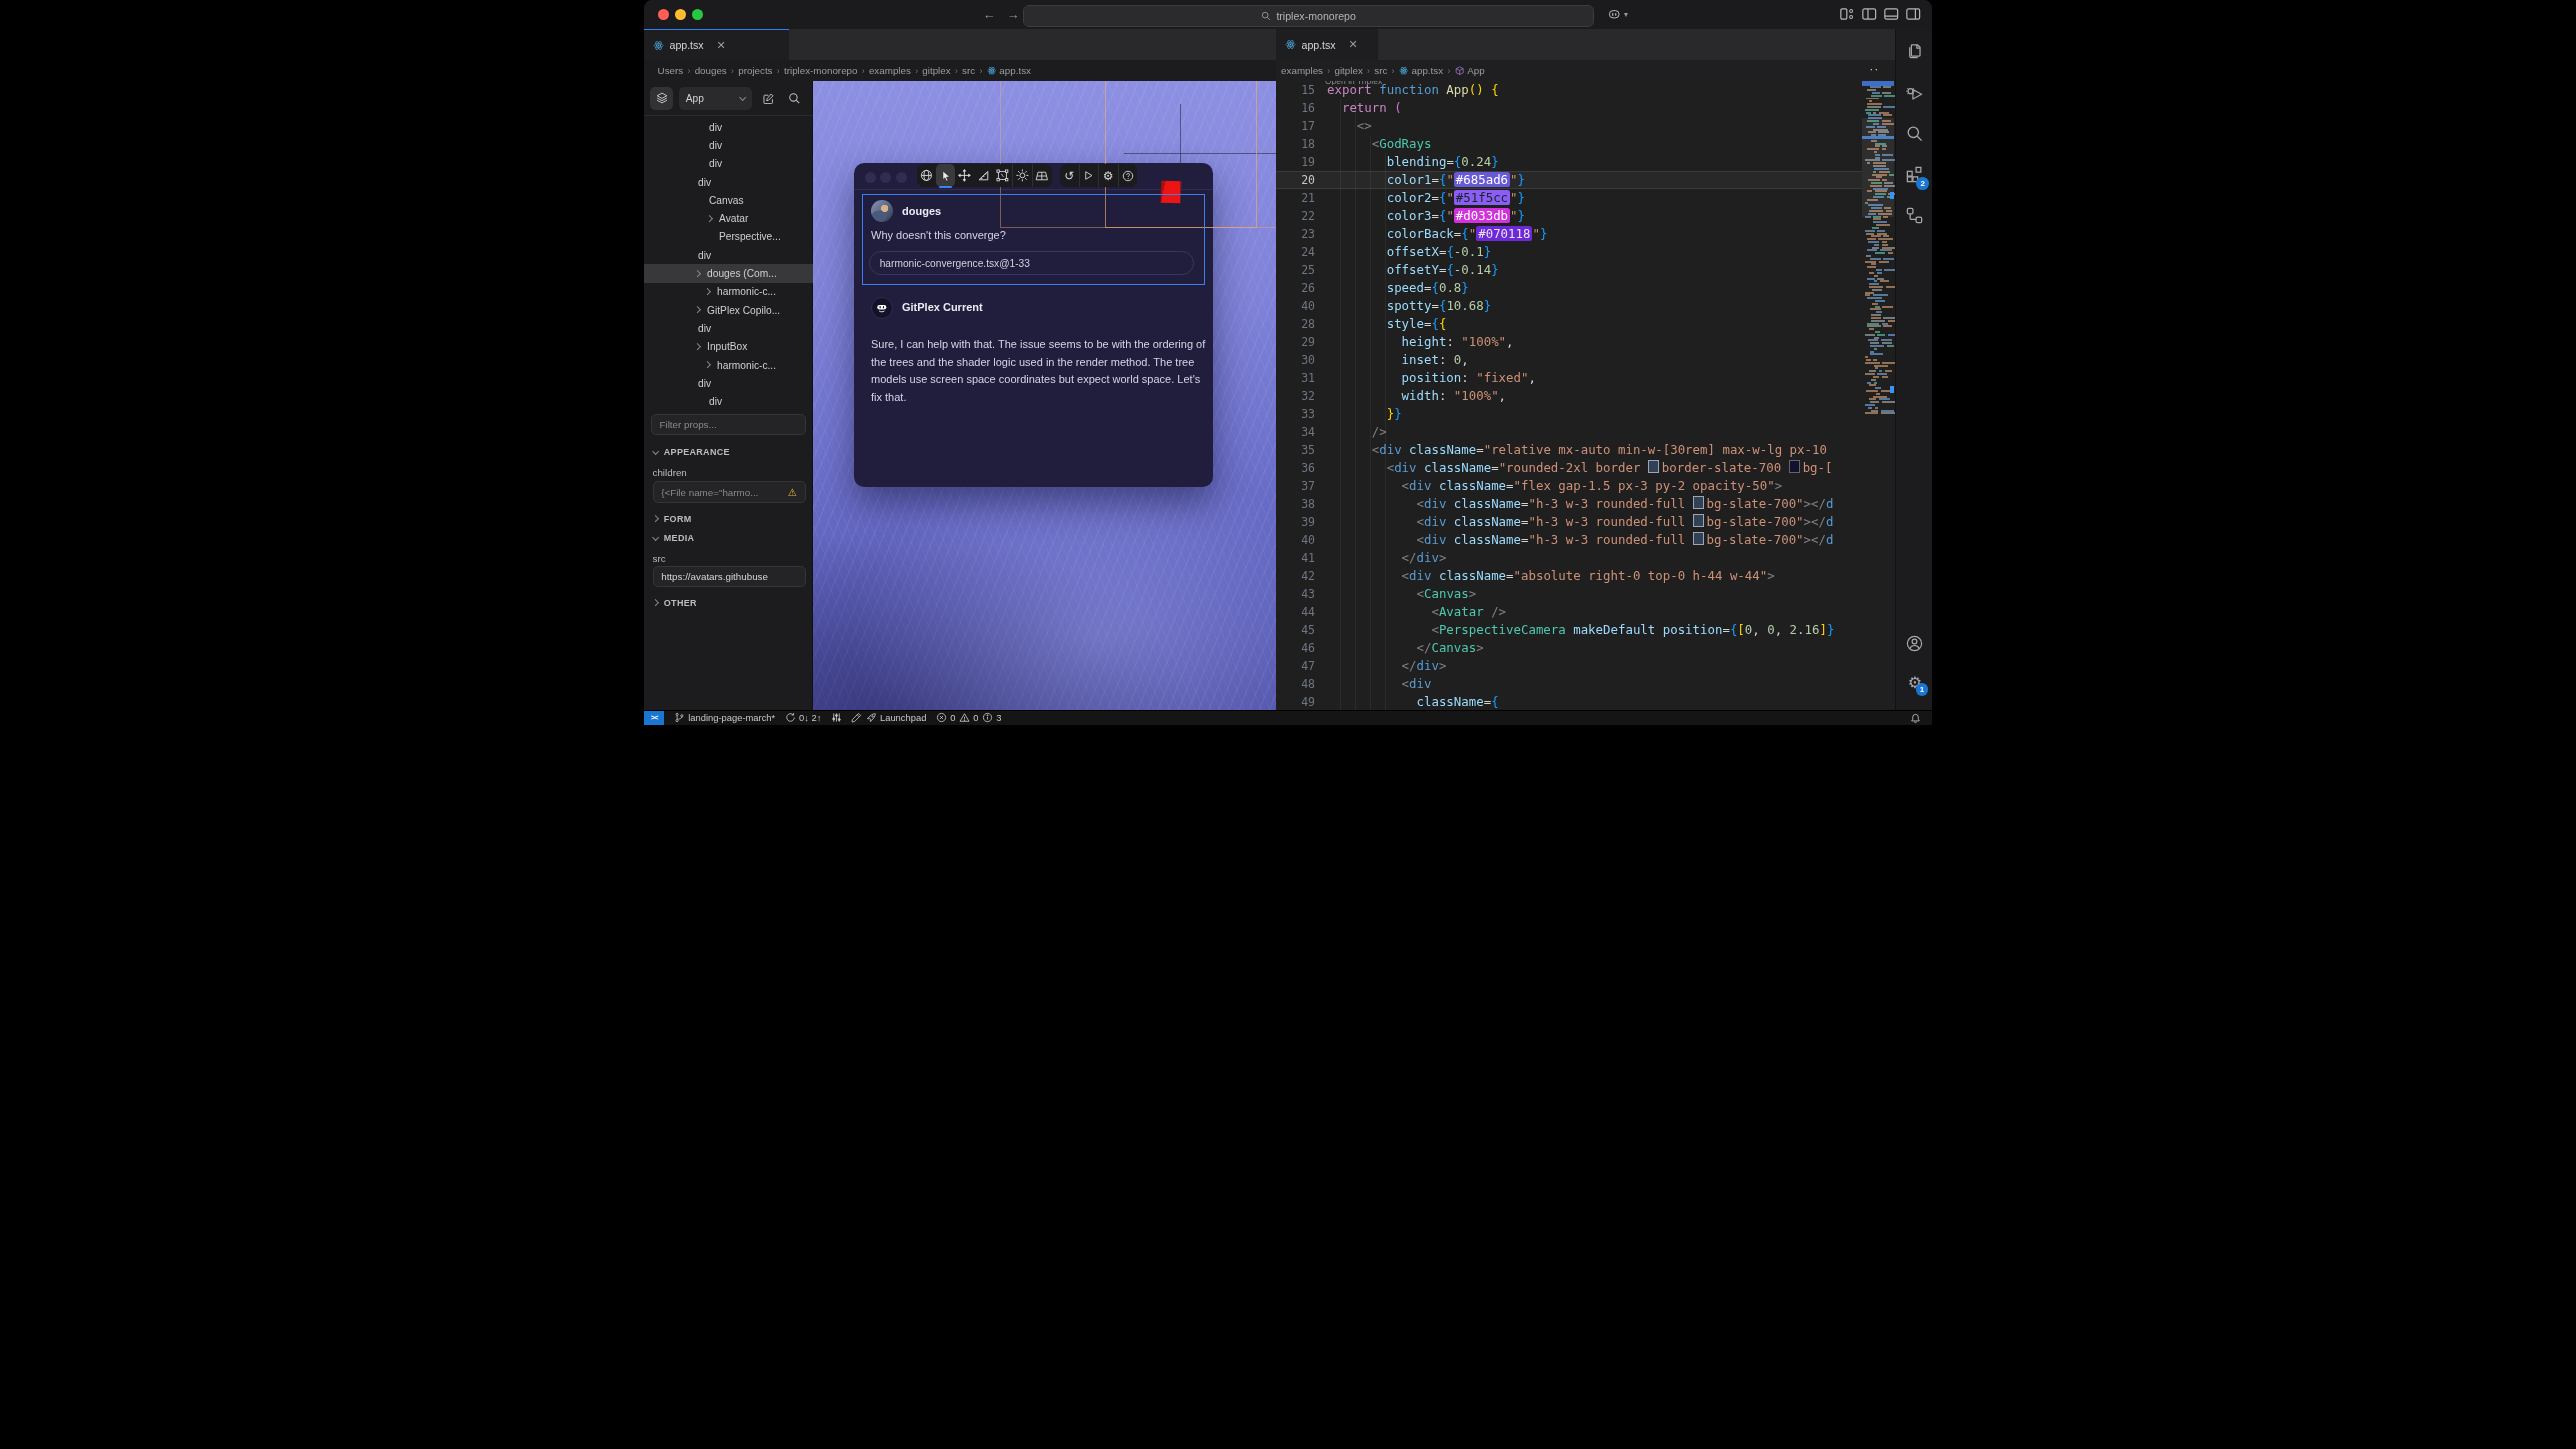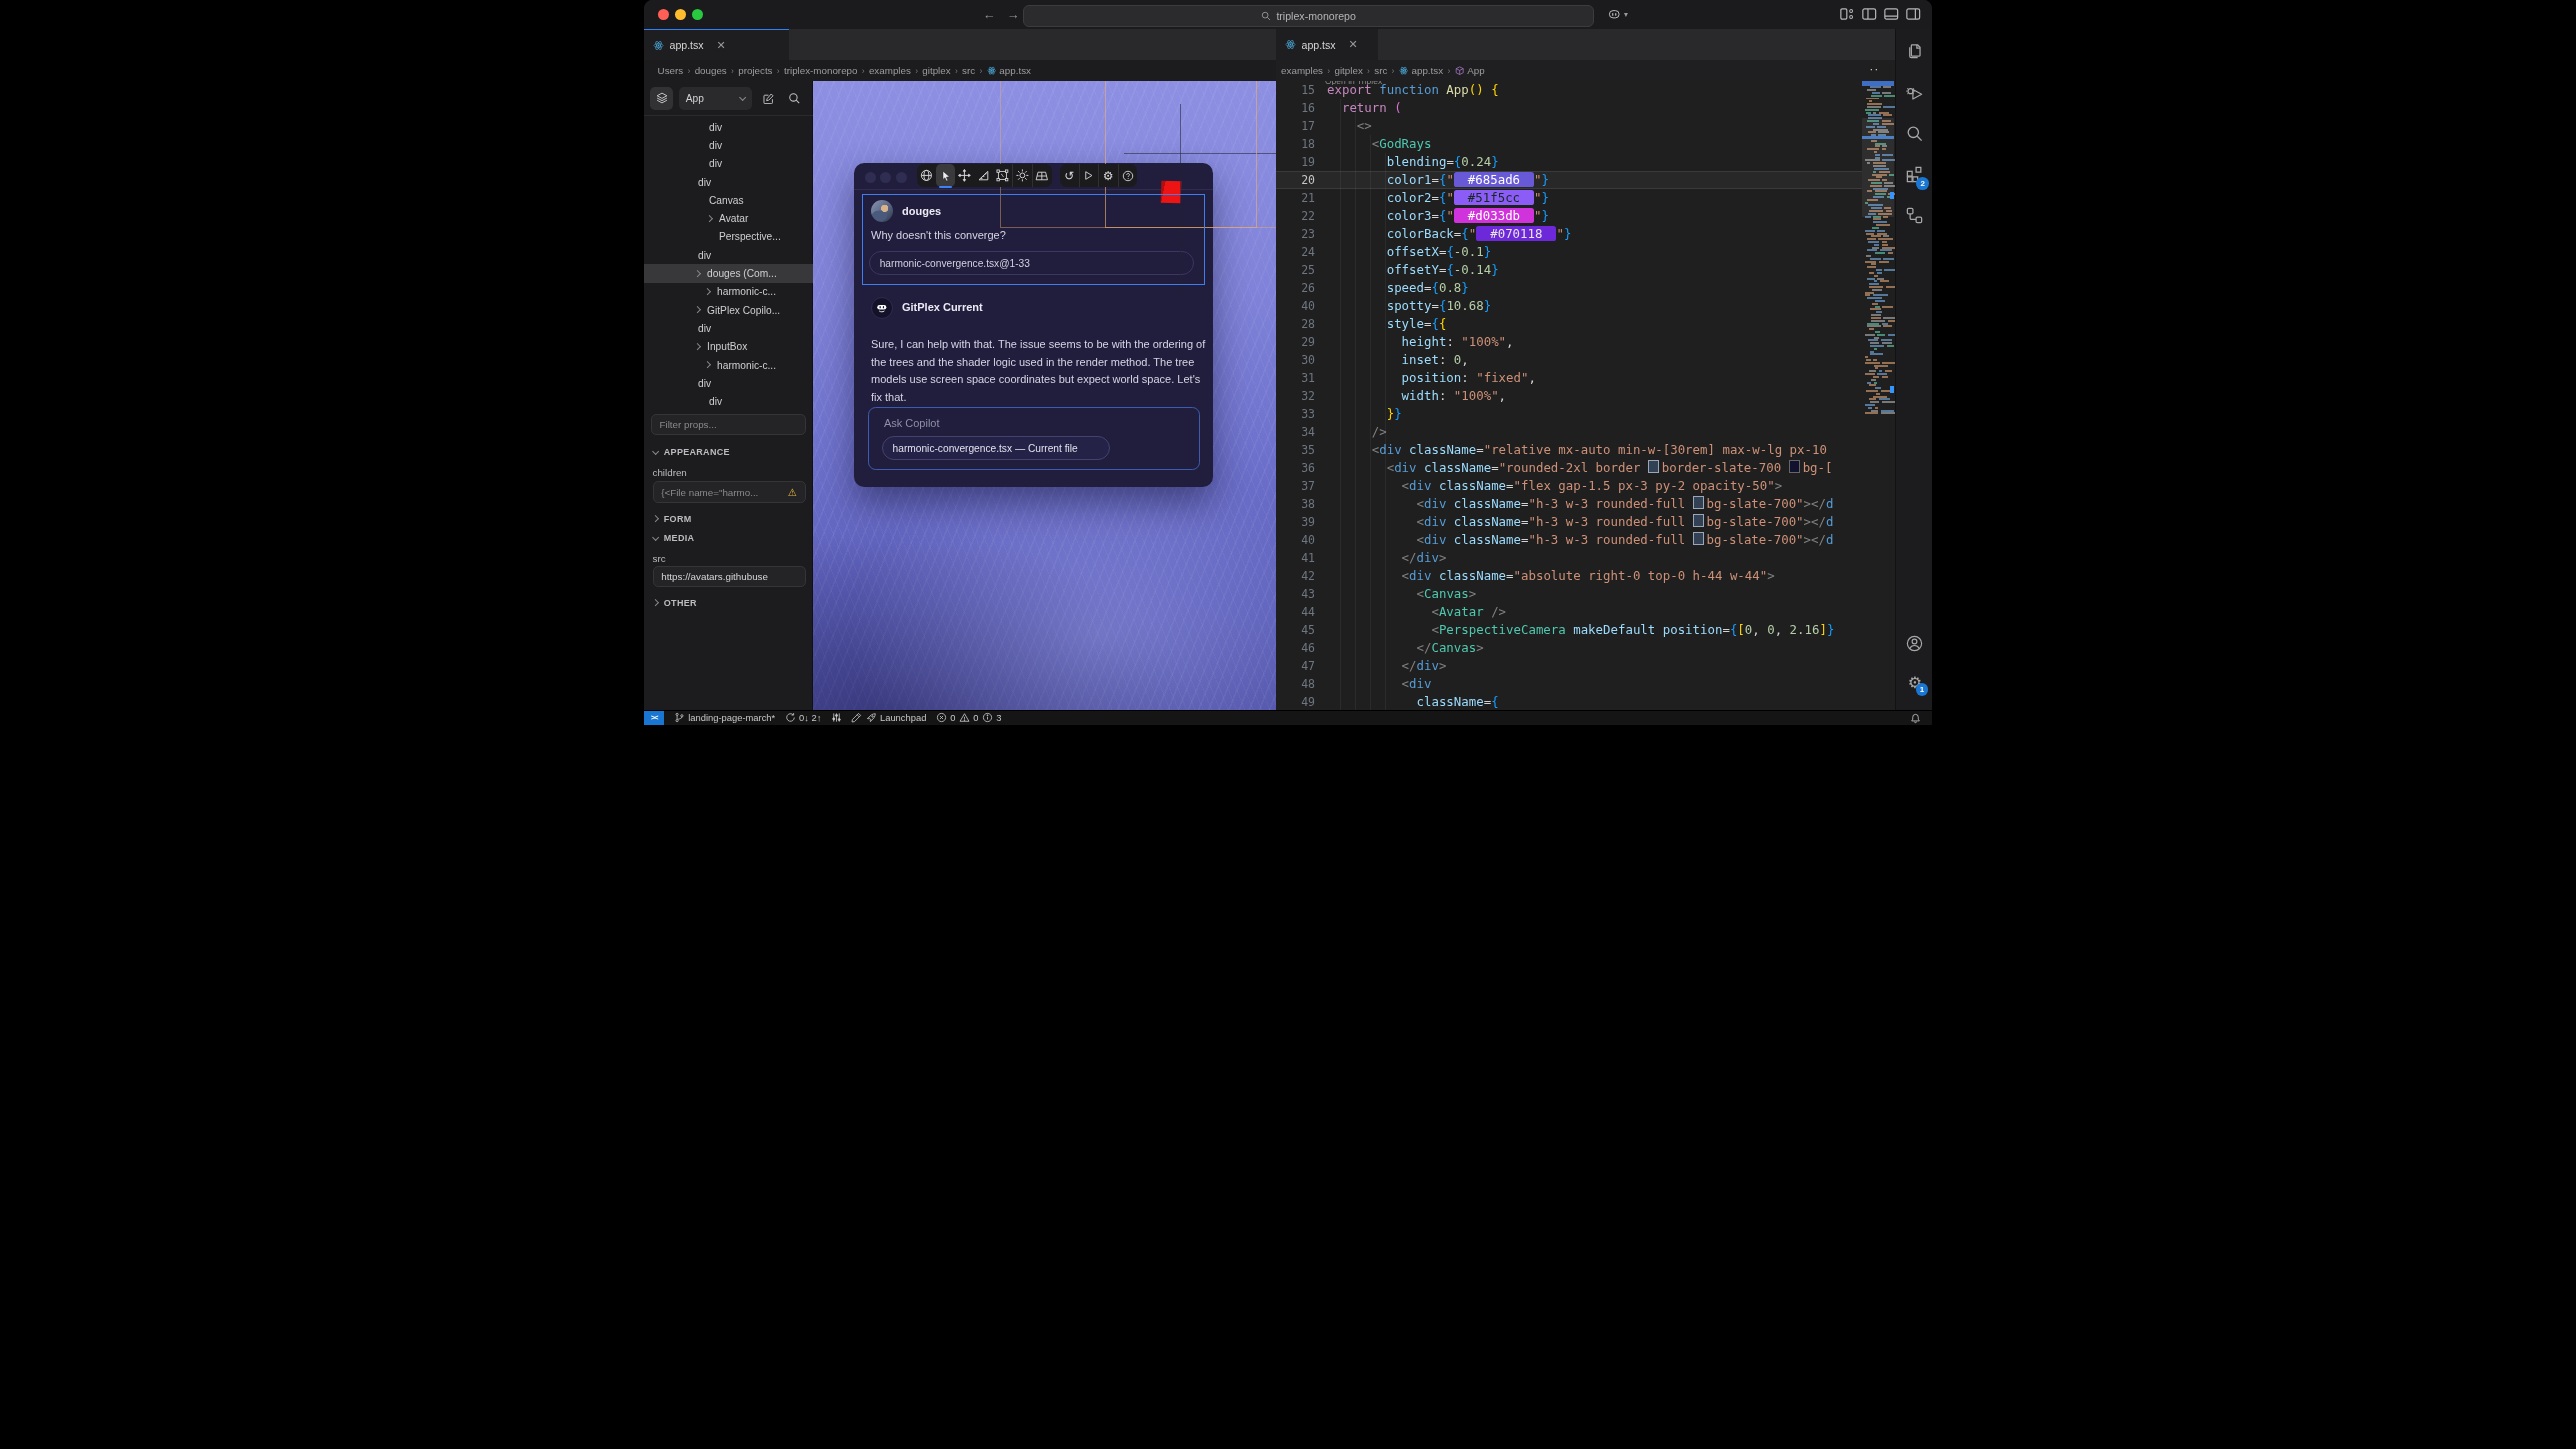--- a/index.html
+++ b/index.html
@@ -74,21 +74,21 @@
   #askchip{left:13.6px;top:28px;width:228px;height:24px;background:#252248;border-color:#45426e;color:#e2e1ee;font-size:10.2px;}
   
   #editor{left:632px;top:81px;width:586px;height:630px;background:#1f1f1f;overflow:hidden;}
   #codelens{position:absolute;left:49px;top:-5.1px;height:9.4px;overflow:hidden;color:#8a8a8a;font-size:8.5px;}
   .code-line{display:flex;height:18px;line-height:18px;font-family:"DejaVu Sans Mono",monospace;font-size:12.4px;white-space:pre;position:relative;}
   .gut{flex:none;width:39px;text-align:right;padding-right:12px;color:#6e7681;font-size:11.5px;}
   .code-line.cur{background:rgba(255,255,255,.045);box-shadow:0 0.9px 0 #3a3a3a inset,0 -0.9px 0 #3a3a3a inset;}
   .code-line.cur .gut{color:#c6c6c6;}
   .kw{color:#C586C0}.kwb{color:#569CD6}.fname{color:#DCDCAA}.br1{color:#FFD602}.br2{color:#DA70D6}.br3{color:#179FFF}
   .tag{color:#4EC9B0}.htm{color:#569CD6}.attr{color:#9CDCFE}.str{color:#CE9178}.num{color:#B5CEA8}.pun{color:#D4D4D4}.angle{color:#808080}
-  .sw{border-radius:2.6px;padding:0 14px;}
+  .sw{border-radius:2.6px;padding:0 2px;}
   .sw1{background:#685ad6;color:#fff}.sw2{background:#8b5cf6;color:#16281f}.sw3{background:#d033db;color:#fff}.sw4{background:#6d28d9;color:#e6e6e6}
   .twsw{display:inline-block;width:9.4px;height:11px;vertical-align:-0.9px;border:0.9px solid #9aa7b8;margin-right:2.6px;}
   .twsw.a{background:#334155;}.twsw.b{background:#12122e;border-color:#666;}
   .iguide{position:absolute;top:18px;bottom:0;width:0.9px;background:rgba(255,255,255,.055);}
   
   #minimap{left:1218px;top:81px;width:32px;height:630px;background:#1f1f1f;}
   
   #activitybar{left:1251px;top:29px;width:37px;height:681px;background:#1c1c1e;border-left:0.9px solid #121212;box-sizing:border-box;}
   .acticon{position:absolute;left:9.4px;width:19px;height:19px;color:#a8a8a8;}
   .badge{position:absolute;width:12.8px;height:12.8px;border-radius:50%;background:#1976d2;color:#fff;font-size:8px;font-weight:bold;display:flex;align-items:center;justify-content:center;}
@@ -257,26 +257,20 @@
       <div id="copilotav">
         <svg width="13.6" height="13.6" viewBox="0 0 24 24">
             <rect x="4" y="7" width="16" height="8" rx="4" fill="#fff"></rect>
             <rect x="8" y="9" width="2.2" height="4" rx="1.1" fill="#141229"></rect>
             <rect x="13.8" y="9" width="2.2" height="4" rx="1.1" fill="#141229"></rect>
             <path d="M8 18c2.5 1.6 5.5 1.6 8 0" stroke="#fff" stroke-width="1.6" fill="none" stroke-linecap="round"></path>
           </svg>
       </div>
       <div class="chatname" style="left:48px;top:138px">GitPlex Current</div>
       <div id="botpara">Sure, I can help with that. The issue seems to be with the ordering of the trees and the shader logic used in the render method. The tree models use screen space coordinates but expect world space. Let's fix that.</div>
-      <div id="askbox">
-        <div id="asklabel">Ask Copilot</div>
-        <div id="askchip" class="chatchip">
-            <span>harmonic-convergence.tsx — Current file</span>
-          </div>
-      </div>
     </div>
 
     <div id="redcube"></div>
 
     <div class="gridline" style="left:367px;top:23px;width:0.9px;height:193px"></div>
     <div class="gridline" style="left:311px;top:72px;width:166px;height:0.9px"></div>
 
     <div class="orect" style="left:187px;top:-2.6px;width:279px;height:148px;border-color:rgba(235,170,110,.45)"></div>
     <div class="orect" style="left:292px;top:-2.6px;width:150px;height:148px"></div>
 

